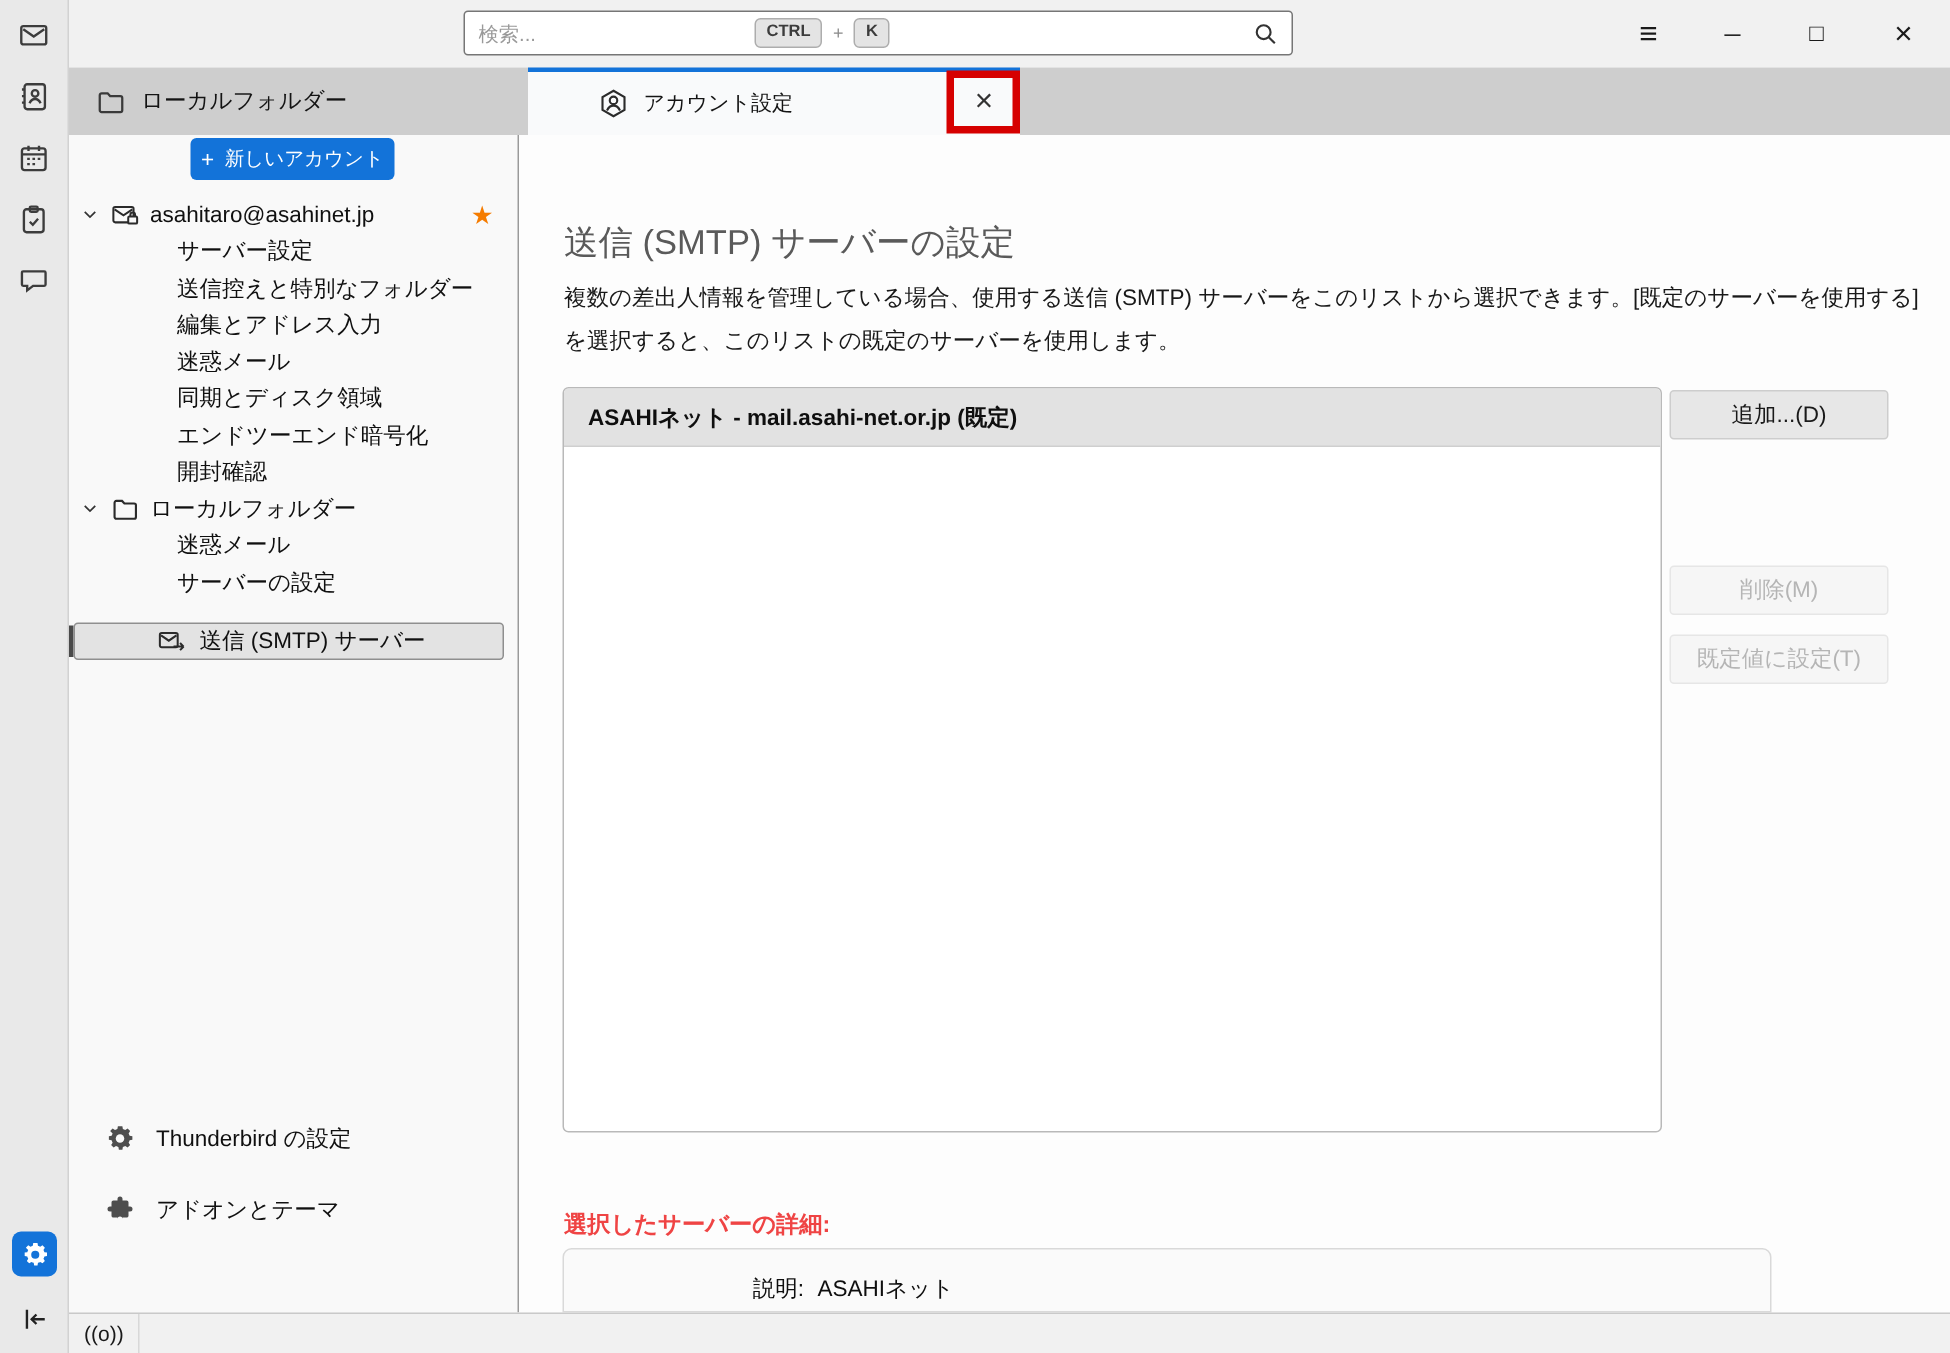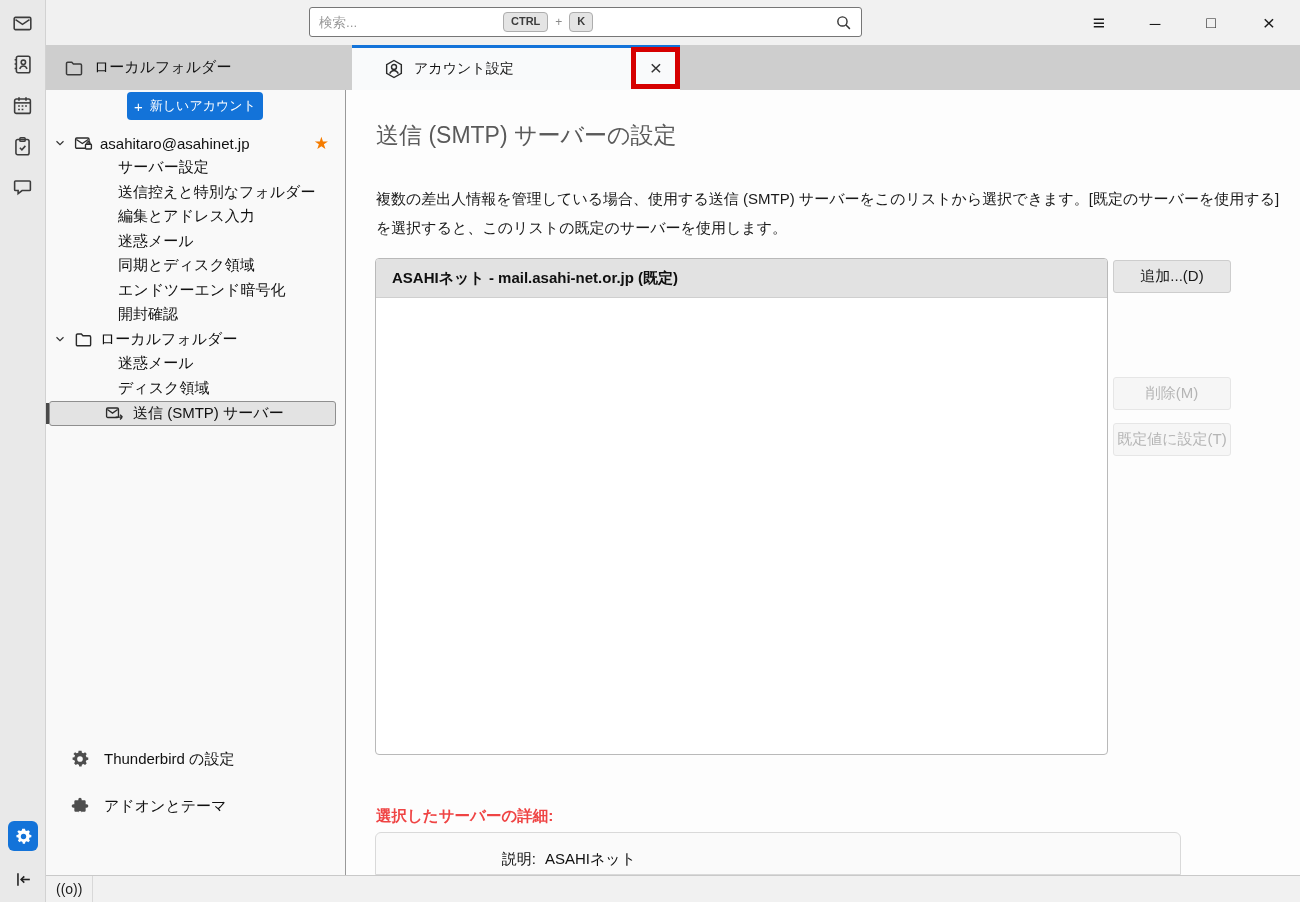--- a/index.html
+++ b/index.html
@@ -45,21 +45,21 @@
           display:flex; align-items:center; justify-content:center; color:#1a1a1a; cursor:pointer; }
 
   
   .header-row { position:absolute; left:46px; top:45px; width:1254px; height:45px; background:#cecece; }
   .folder-header { position:absolute; left:0; top:0; width:299px; height:45px;
           display:flex; align-items:center; gap:10px; padding-left:18px;
           font-size:15px; color:#141414; }
   .folder-header svg { width:20px; height:20px; color:#3a3a3a; }
   .tab { position:absolute; left:306px; top:0; width:328px; height:45px;
           background:#f9fafb; border-top:3px solid #1373d9;
-          display:flex; align-items:center; gap:10px; padding-left:32px;
+          display:flex; align-items:center; gap:10px; padding-left:47px;
           font-size:14px; color:#141414; cursor:pointer;text-align:center; }
   .tab svg { width:20px; height:20px; color:#2b2b2b; }
   .tab-close { position:absolute; left:596px; top:9px; width:28px; height:28px;
           border:none; background:transparent; font-size:21px; color:#333;
           display:flex; align-items:center; justify-content:center; cursor:pointer;
           font-family:inherit; }
   .red-box { position:absolute; left:585px; top:2px; width:49px; height:42px;
           border:5px solid #d60000; pointer-events:none; z-index:6; }
 
   
@@ -69,44 +69,44 @@
           font-size:13px; font-family:inherit; display:flex; align-items:center;
           justify-content:center; gap:7px; cursor:pointer; }
   .na-plus { font-size:15px; line-height:1; }
   .tree { position:absolute; left:0; top:41px; width:299px; font-size:15px; color:#101010; }
   .t-row { height:24.5px; display:flex; align-items:center; cursor:pointer; }
   .t-acct { padding-left:7px; gap:7px; }
   .t-acct .chev svg { width:14px; height:14px; color:#333; }
   .t-acct .a-icon svg { width:19px; height:19px; color:#2b2b2b; }
   .t-star { margin-left:auto; margin-right:16px; color:#f57c00; font-size:17px; }
   .t-sub { padding-left:72px; }
-  .t-smtp-wrap { position:relative; height:25px; }
+  .t-smtp-wrap { position:relative; height:25px;margin-top:14px; }
   .t-indicator { position:absolute; left:0; top:2px; width:3px; height:21px; background:#4a4a4a; }
   .t-smtp { position:absolute; left:3px; top:0; width:287px; height:25px;
           background:#e3e3e3; border:1px solid #8f8f8f; border-radius:3px;
           display:flex; align-items:center; gap:9px; padding-left:55px; cursor:pointer; }
   .t-smtp svg { width:19px; height:19px; color:#2b2b2b; }
   .side-foot { position:absolute; left:0; width:299px; height:26px;
           display:flex; align-items:center; gap:14px; padding-left:24px;
           font-size:15px; color:#101010; cursor:pointer; }
   .side-foot svg { width:20px; height:20px; color:#4e4e4e; --hole:#f9f9f9; }
 
   
   .main { position:absolute; left:345px; top:90px; width:955px; height:785px;
           background:#fdfdfd; border-left:1px solid #9a9a9a; }
-  .main-title { position:absolute; left:30px; top:30px; font-size:23px;
+  .main-title { position:absolute; left:30px; top:56px; font-size:23px;
           font-weight:400; color:#5a5a5a; }
   .main-desc { position:absolute; left:30px; top:94px; width:920px;
           font-size:15px; line-height:29px; color:#191919; }
   .listbox { position:absolute; left:29px; top:168px; width:733px; height:497px;
           background:#fff; border:1px solid #b9b9b9; border-radius:4px; overflow:hidden; }
   .list-row { height:39px; background:#e2e2e2; border-bottom:1px solid #cfcfcf;
           display:flex; align-items:center; padding-left:16px;
           font-weight:bold; font-size:15px; color:#0f0f0f; cursor:pointer; }
-  .side-btn { position:absolute; left:767px; width:118px; height:33px;
+  .side-btn { position:absolute; left:767px; width:146px; height:33px;
           border-radius:3px; font-size:15px; font-family:inherit; cursor:pointer; }
   .side-btn.on { background:#e7e7e7; border:1px solid #cdcdcd; color:#191919; }
   .side-btn.off { background:#f6f6f6; border:1px solid #e6e6e6; color:#b5b5b5; cursor:default; }
   .details-heading { position:absolute; left:30px; top:716px; font-size:15.5px;
           font-weight:bold; color:#ef4444; }
   .details-panel { position:absolute; left:29px; top:742px; width:806px; height:43px;
           background:#fafafa; border:1px solid #d9d9d9; border-radius:6px 6px 0 0; }
   .details-row { display:flex; margin-top:17px; font-size:15px; color:#0f0f0f; }
   .d-label { width:160px; text-align:right; }
   .d-value { margin-left:9px; }
@@ -277,21 +277,21 @@
             <svg viewBox="0 0 24 24" fill="none" stroke="currentColor" stroke-width="1.8">
               <path d="M3 6.5c0-.8.7-1.5 1.5-1.5h4.8l2 2.2h8.2c.8 0 1.5.7 1.5 1.5v9.8c0 .8-.7 1.5-1.5 1.5h-15A1.5 1.5 0 0 1 3 18.5z"></path>
             </svg>
           </span>
         <span>ローカルフォルダー</span>
       </div>
       <div class="t-row t-sub">
           <span>迷惑メール</span>
         </div>
       <div class="t-row t-sub">
-          <span>ディスク領域</span>
+          <span>サーバーの設定</span>
         </div>
       <div class="t-smtp-wrap">
         <div class="t-indicator"></div>
         <div class="t-smtp">
           <svg viewBox="0 0 24 24" fill="none" stroke="currentColor" stroke-width="1.7">
               <rect x="2" y="5" width="15" height="12" rx="1.5"></rect>
               <path d="M3 7l6.5 4.5L16 7"></path>
               <path d="M13.5 16.5H22m0 0l-3-3m3 3l-3 3"></path>
             </svg>
           <span>送信 (SMTP) サーバー</span>

